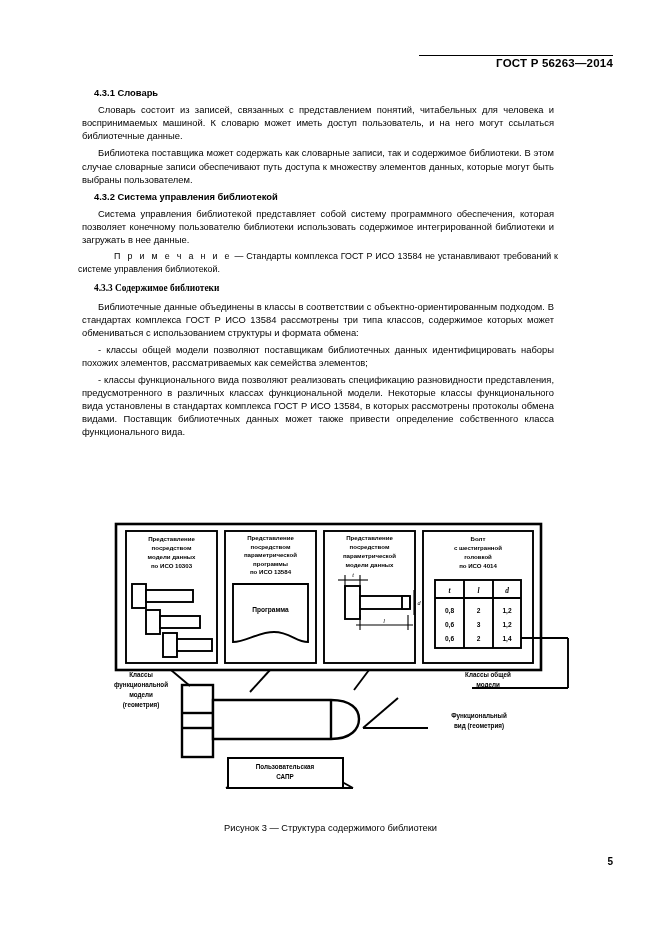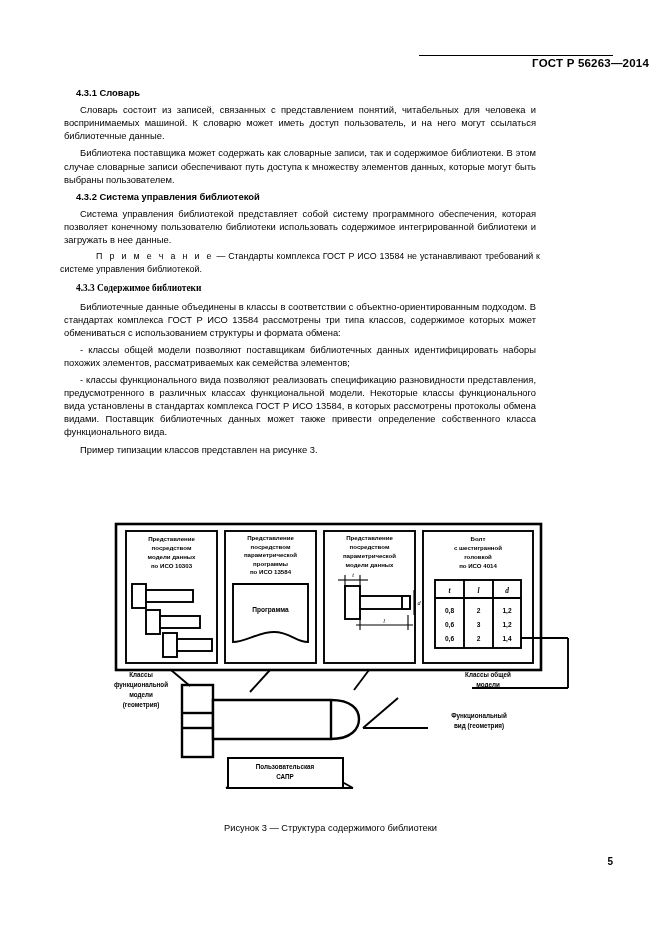--- a/index.html
+++ b/index.html
@@ -25,34 +25,33 @@
   
   .header {
     position: absolute;
     left: 0;
     top: 57px;
     width: 613px;
     text-align: right;
     font-size: 11.5px;
     font-weight: bold;
     letter-spacing: 0.2px;
-    padding-left: 36px;
   }
   .header-rule {
     position: absolute;
     left: 419px;
     top: 55px;
     width: 194px;
     height: 1px;
     background: #000;
   }
   
   .column {
     position: absolute;
-    left: 60px;
+    left: 78px;
     top: 86px;
     width: 480px;
   }
   .h-sub {
     font-size: 9.4px;
     font-weight: bold;
     margin: 0 0 1px 16px;
     line-height: 13.2px;
   }
   .h-sub.spaced { margin-top: 6px; font-family: Liberation Serif, serif; }
@@ -153,21 +152,20 @@
     <p class="para">Библиотека поставщика может содержать как словарные записи, так и содержимое библиотеки. В этом случае словарные записи обеспечивают путь доступа к множеству элементов данных, которые могут быть выбраны пользователем.</p>
 
     <div class="h-sub">4.3.2 Система управления библиотекой</div>
     <p class="para">Система управления библиотекой представляет собой систему программного обеспечения, которая позволяет конечному пользователю библиотеки использовать содержимое интегрированной библиотеки и загружать в нее данные.</p>
     <p class="note"><span class="sp">П р и м е ч а н и е</span> <span>—</span> <span>Стандарты комплекса ГОСТ Р ИСО 13584 не устанавливают требований к системе управления библиотекой.</span></p>
 
     <div class="h-sub spaced">4.3.3 Содержимое библиотеки</div>
     <p class="para">Библиотечные данные объединены в классы в соответствии с объектно-ориентированным подходом. В стандартах комплекса ГОСТ Р ИСО 13584 рассмотрены три типа классов, содержимое которых может обмениваться с использованием структуры и формата обмена:</p>
     <p class="para">- классы общей модели позволяют поставщикам библиотечных данных идентифицировать наборы похожих элементов, рассматриваемых как семейства элементов;</p>
     <p class="para">- классы функционального вида позволяют реализовать спецификацию разновидности представления, предусмотренного в различных классах функциональной модели. Некоторые классы функционального вида установлены в стандартах комплекса ГОСТ Р ИСО 13584, в которых рассмотрены протоколы обмена видами. Поставщик библиотечных данных может также привести определение собственного класса функционального вида.</p>
-    <p class="para">Пример типизации классов представлен на рисунке 3.</p>
   </div>
 
   <div class="figure">
     <svg class="diagram" width="525" height="300" viewBox="0 0 525 300">
       <g fill="none" stroke="#000" stroke-width="2.6">
 
         <rect x="48" y="4" width="425" height="146"></rect>
       </g>
 
       <g stroke="#000" fill="none" stroke-width="1.9">

